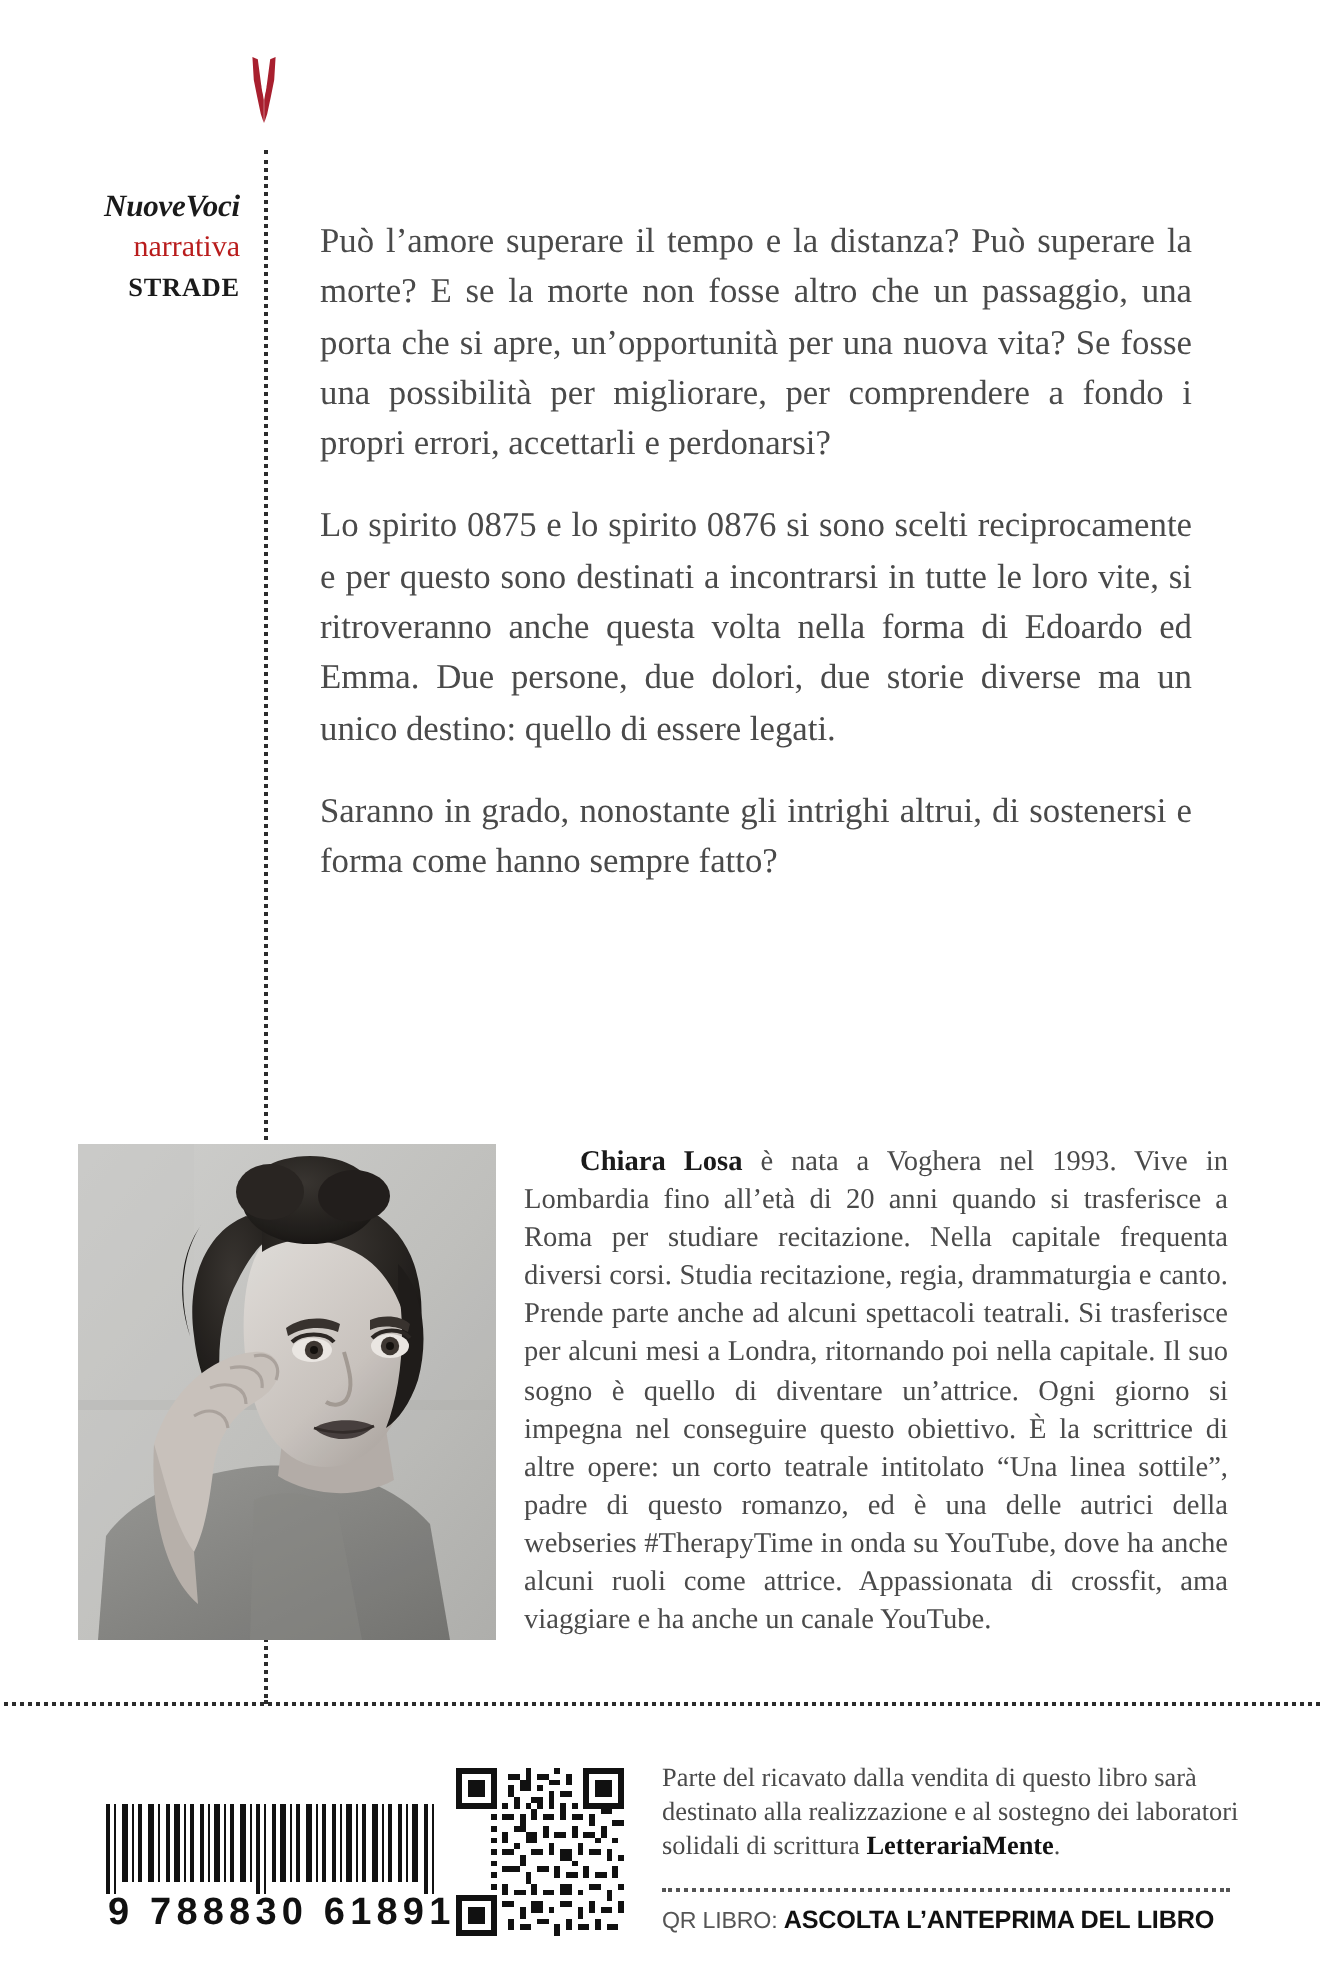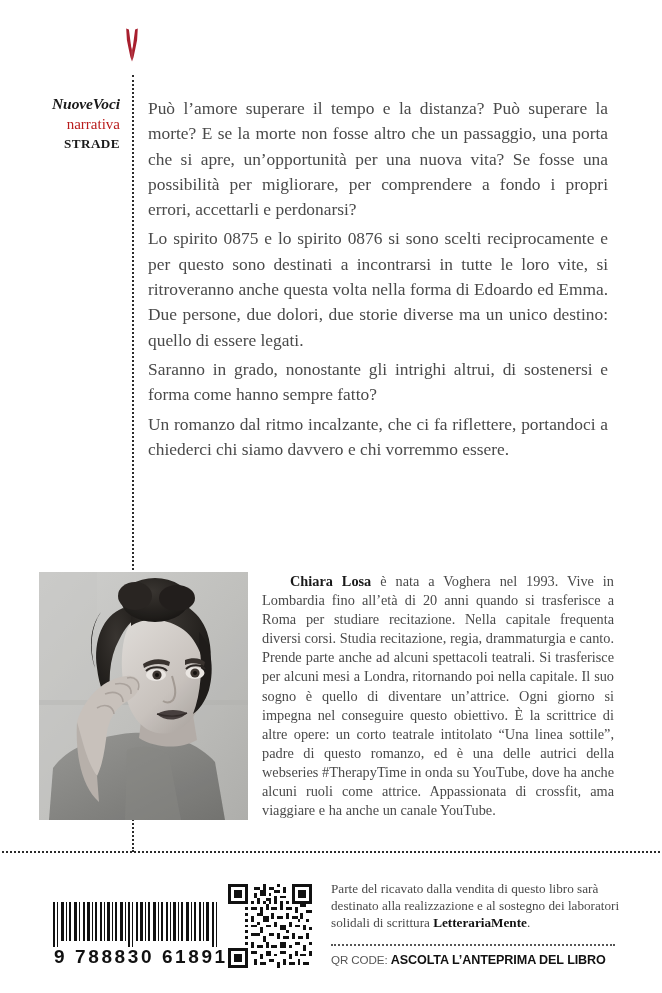--- a/index.html
+++ b/index.html
@@ -86,21 +86,21 @@
     top: 92px;
     width: 468px;
     font-family: "Liberation Serif", serif;
     font-size: 17.4px;
     line-height: 25.3px;
     color: #4a4a4a;
     text-align: justify;
     text-justify: inter-word;
     hyphens: manual;
   }
-  .blurb p { margin: 4px; font-family: Liberation Serif, serif; }
+  .blurb p { margin: 16px; font-family: Liberation Serif, serif; }
 
   
   .author-photo {
     position: absolute;
     left: 39px;
     top: 572px;
     width: 209px;
     height: 248px;
     overflow: hidden;
     background: #cfcfcf;
@@ -219,21 +219,20 @@
   <div class="imprint">
     <div class="imprint-series">NuoveVoci</div>
     <div class="imprint-genre">narrativa</div>
     <div class="imprint-collection">STRADE</div>
   </div>
 
   <div class="blurb">
     <p>Può l’amore superare il tempo e la distanza? Può superare la morte? E se la morte non fosse altro che un passaggio, una porta che si apre, un’opportunità per una nuova vita? Se fosse una possibilità per migliorare, per comprendere a fondo i propri errori, accettarli e perdonarsi?</p>
     <p>Lo spirito 0875 e lo spirito 0876 si sono scelti reciprocamente e per questo sono destinati a incontrarsi in tutte le loro vite, si ritroveranno anche questa volta nella forma di Edoardo ed Emma. Due persone, due dolori, due storie diverse ma un unico destino: quello di essere legati.</p>
     <p>Saranno in grado, nonostante gli intrighi altrui, di sostenersi e forma come hanno sempre fatto?</p>
-    <p>Un romanzo dal ritmo incalzante, che ci fa riflettere, portandoci a chiederci chi siamo davvero e chi vorremmo essere.</p>
   </div>
 
   <div class="author-photo">
     <svg width="209" height="248" viewBox="0 0 209 248" aria-hidden="true">
       <defs>
         <linearGradient id="bgw" x1="0" y1="0" x2="1" y2="1">
           <stop offset="0%" stop-color="#d6d6d4"></stop>
           <stop offset="55%" stop-color="#c6c6c3"></stop>
           <stop offset="100%" stop-color="#b4b4b1"></stop>
         </linearGradient>
@@ -472,16 +471,16 @@
     </svg>
   </div>
 
   <div class="footer-note">
     <span>Parte del ricavato dalla vendita di questo libro sarà destinato alla realizzazione e al sostegno dei laboratori solidali di scrittura </span><b>LetterariaMente</b><span>.</span>
   </div>
 
   <div class="footer-dots"></div>
 
   <div class="footer-qr-label">
-    <span>QR CODE: </span><b>ASCOLTA L’ANTEPRIMA DEL LIBRO</b>
+    <span>QR LIBRO: </span><b>ASCOLTA L’ANTEPRIMA DEL LIBRO</b>
   </div>
 
 </div>
 
 </body></html>

